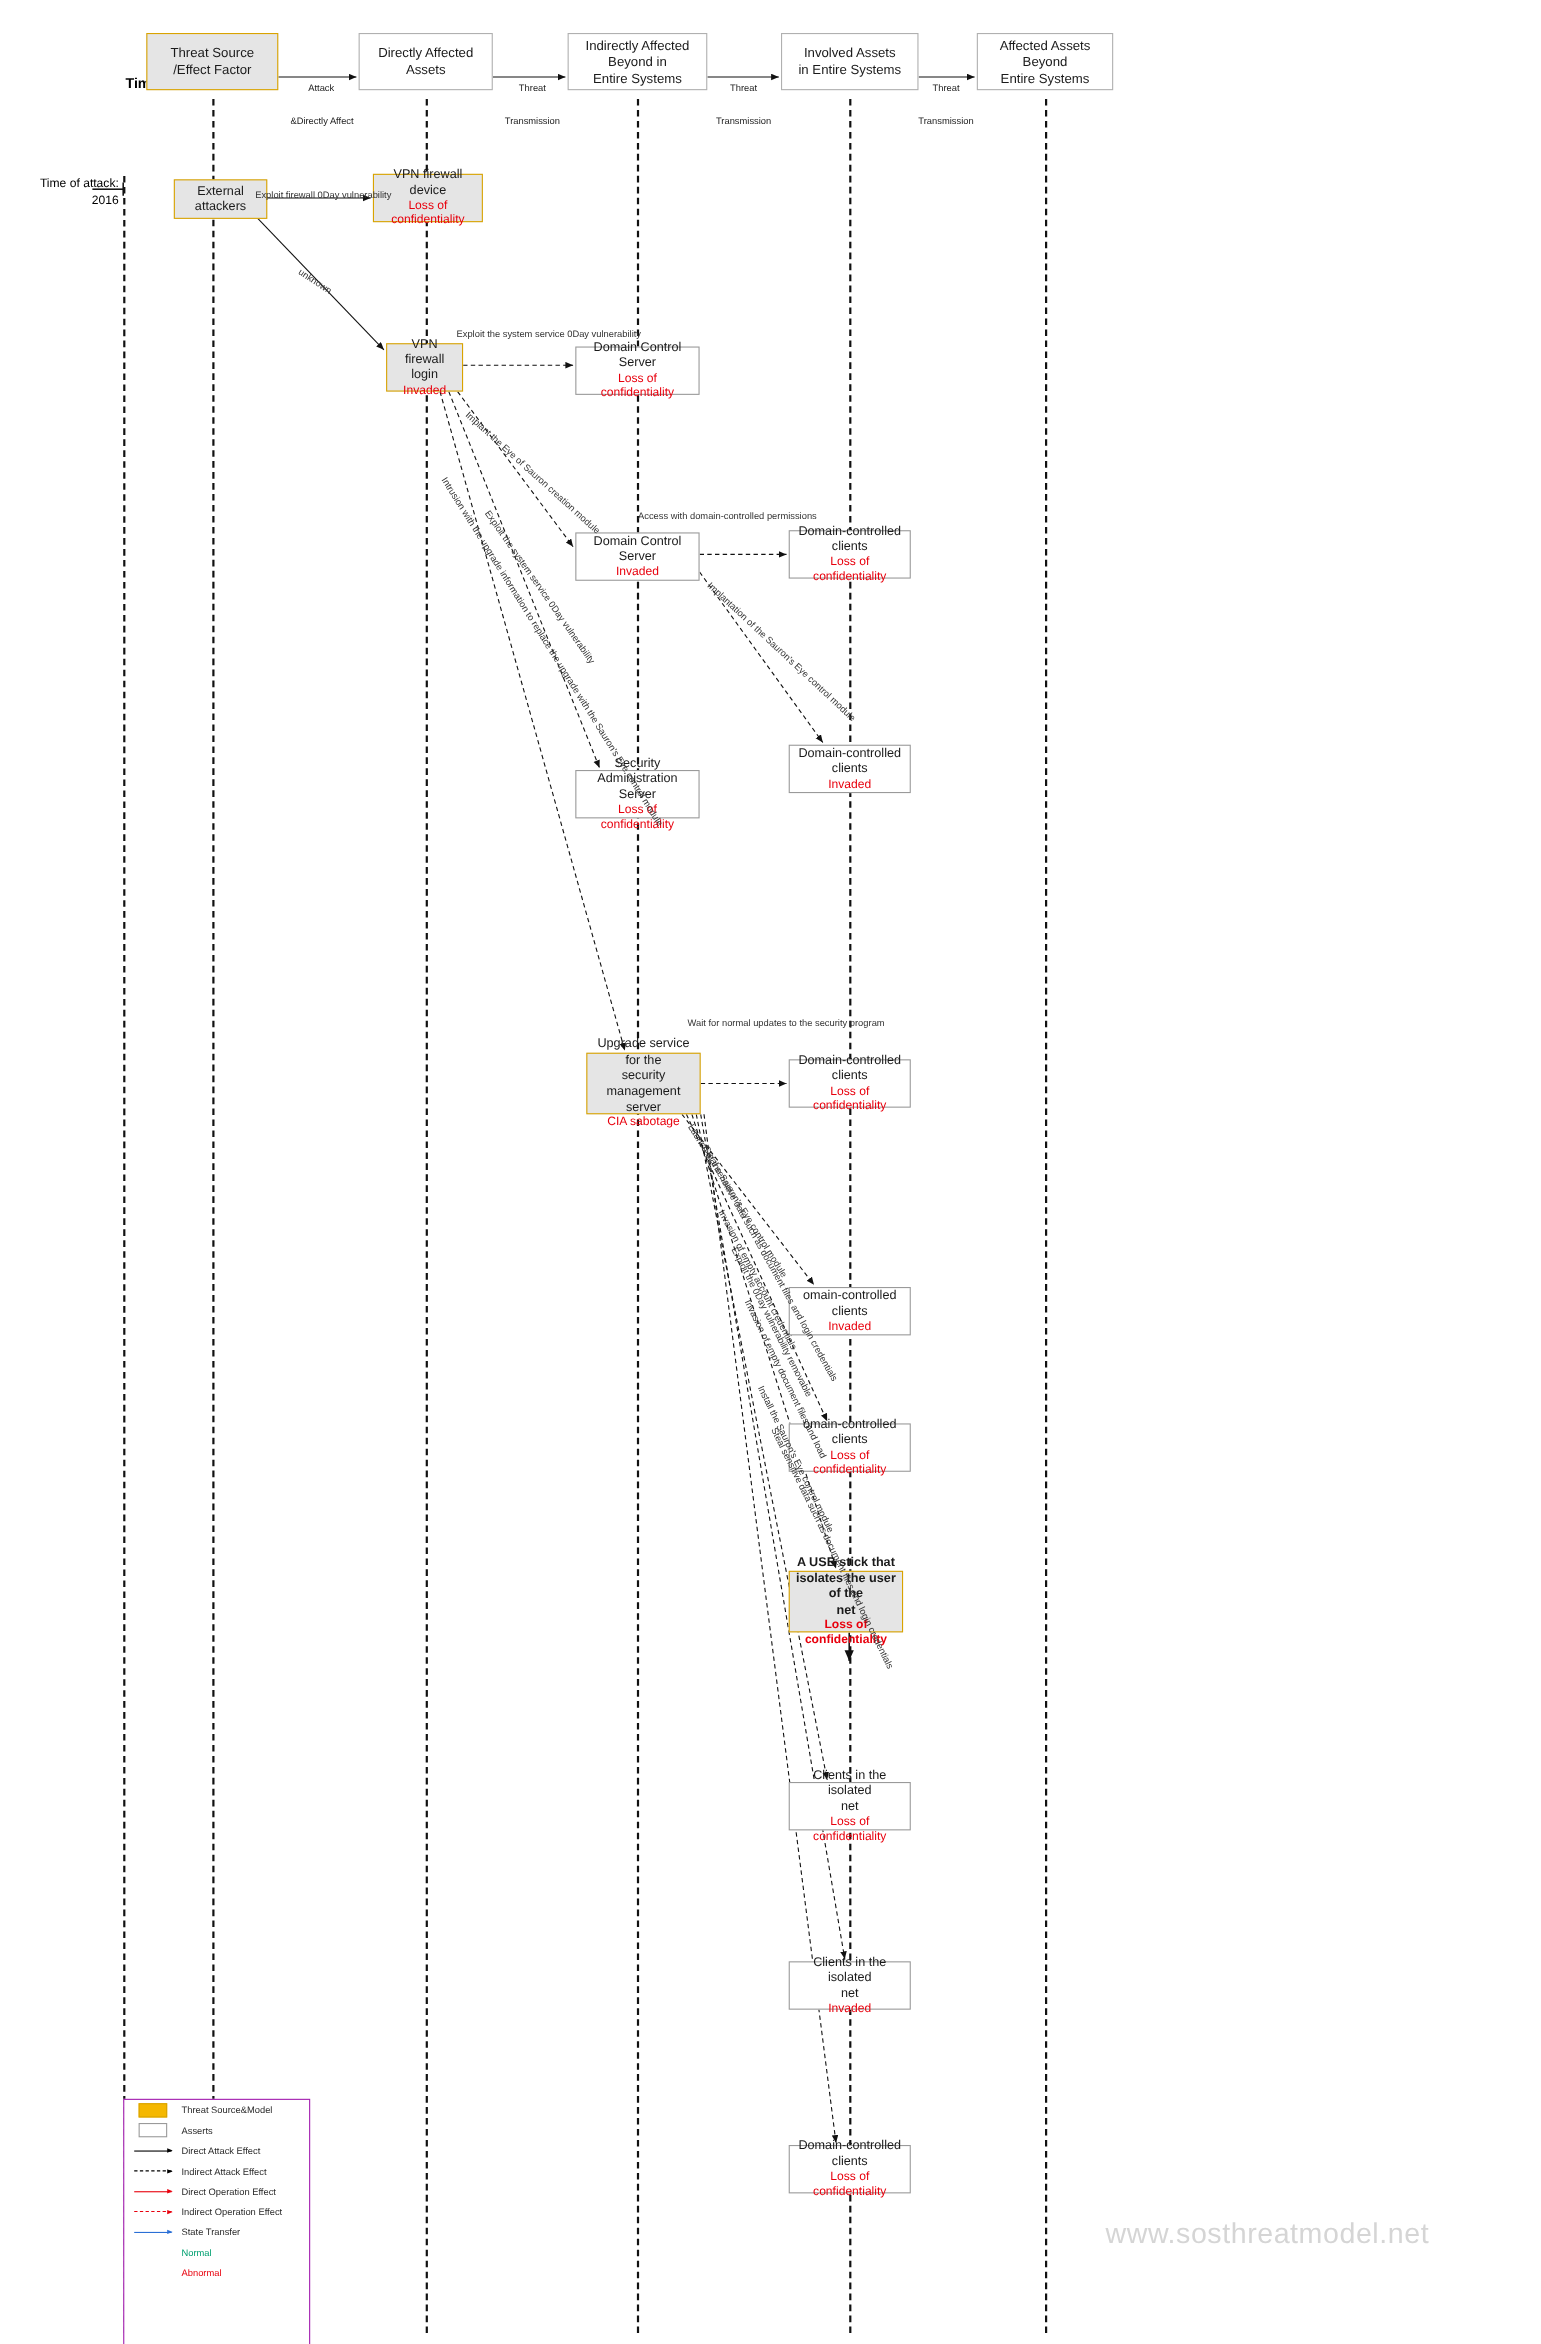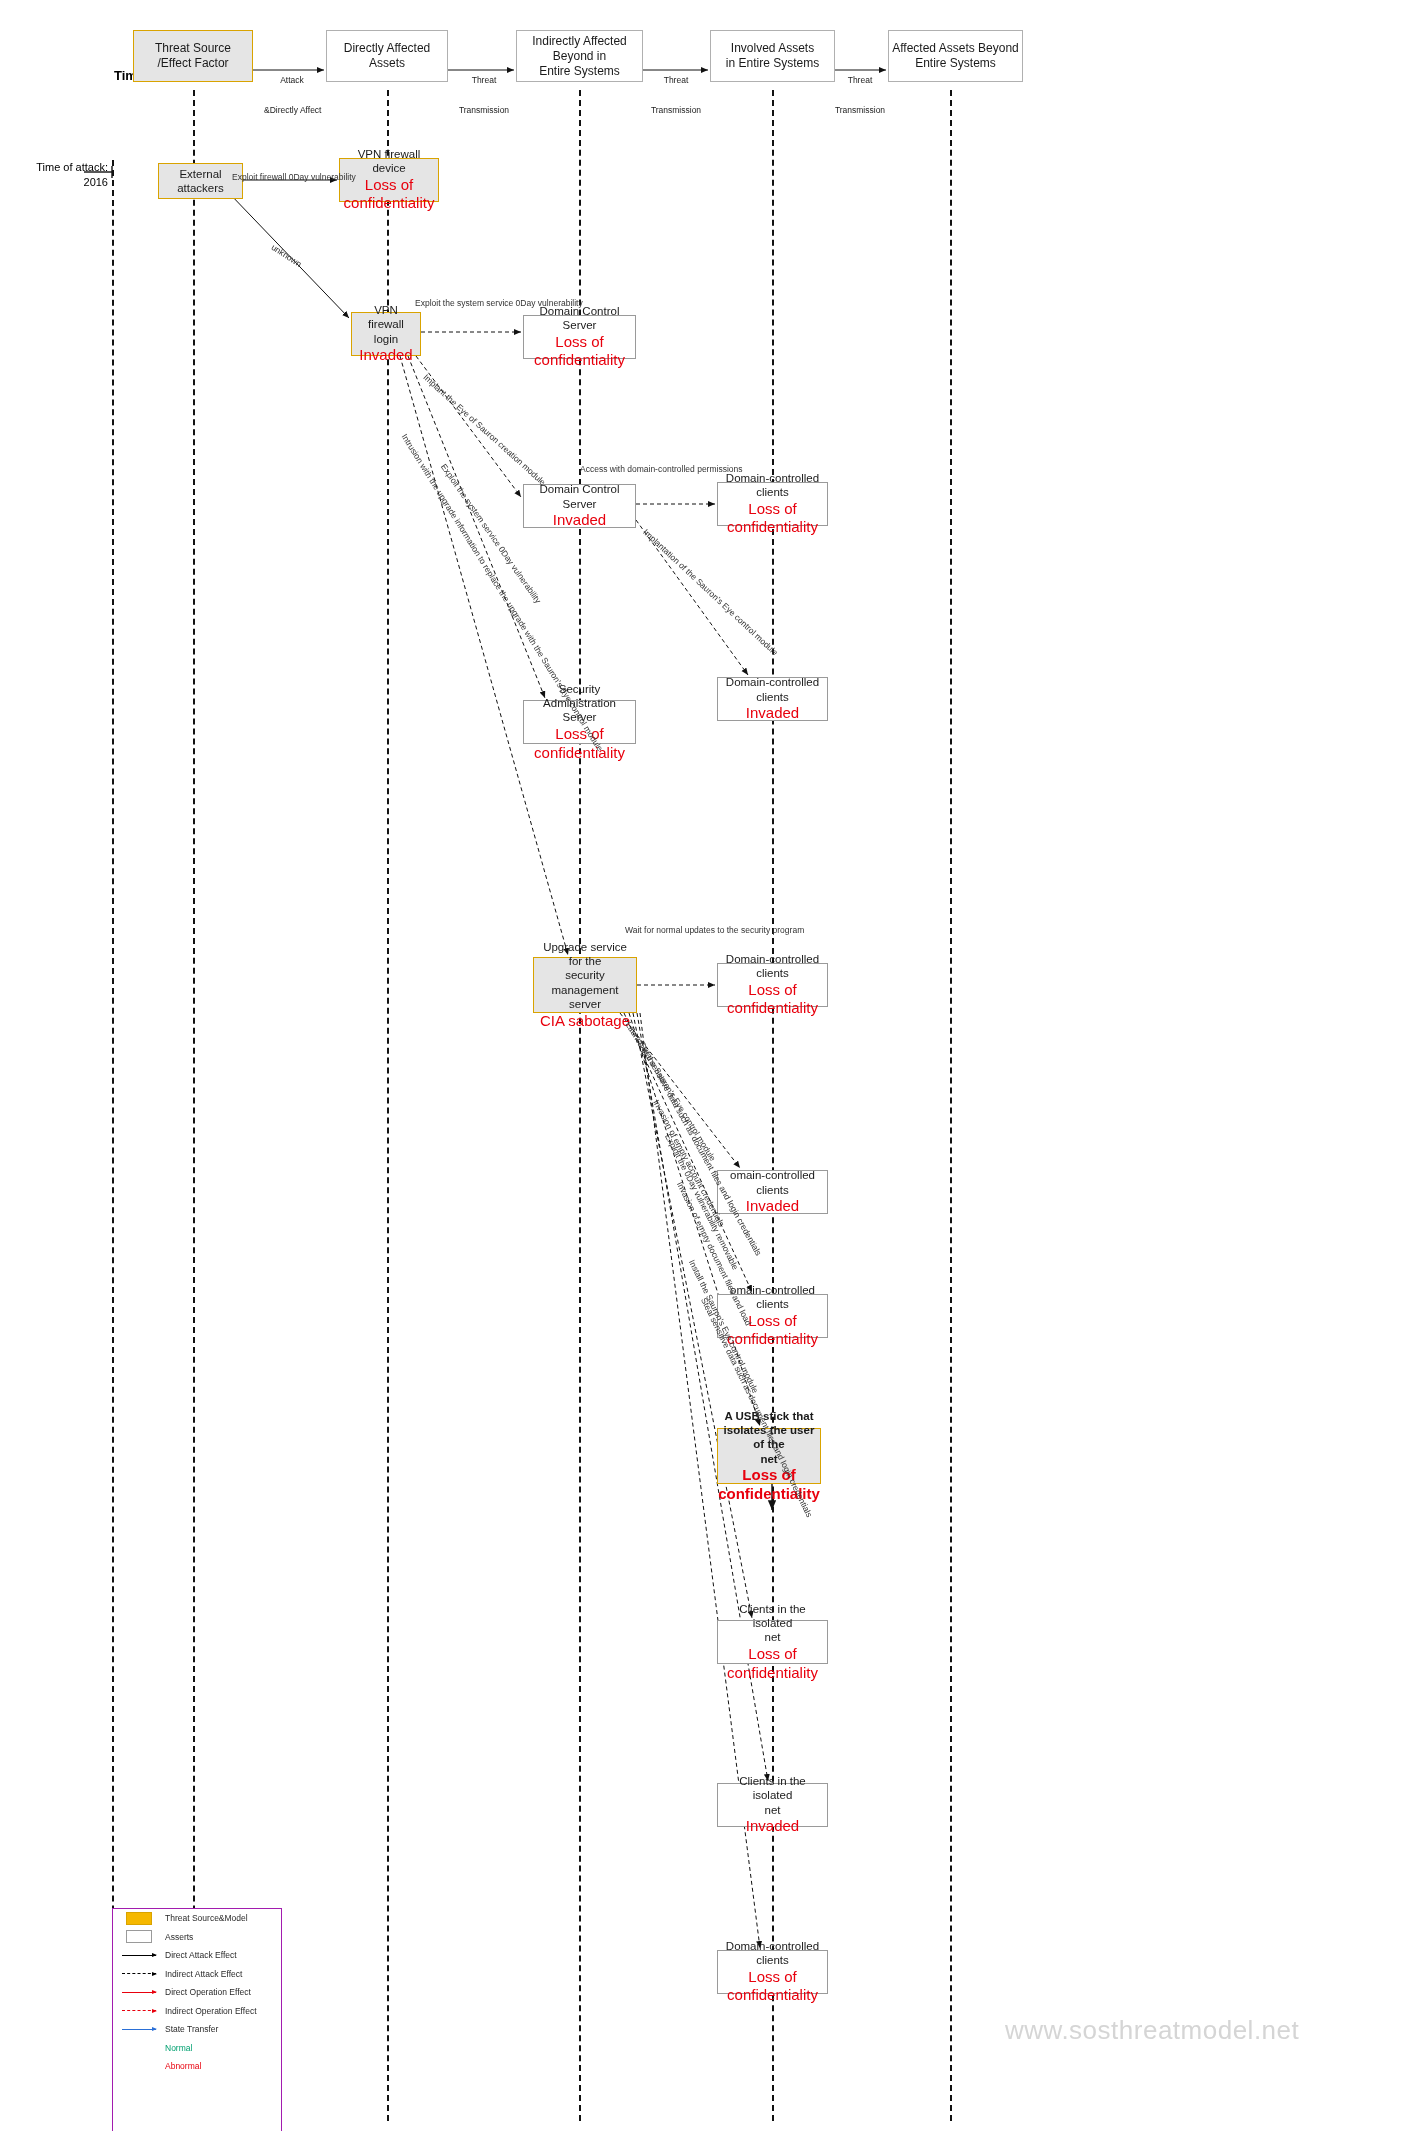--- a/index.html
+++ b/index.html
@@ -36,21 +36,21 @@
   .node.header {
     border: 1px solid #b0b0b0;
     font-size: 12px;
   }
   .node.threat {
     background: #e5e5e5;
     border: 1px solid #d9a300;
   }
   .node .state-abnormal {
     color: #e8000d;
-    font-size: 15px;
+    font-size: 11px;
   }
   .lifeline {
     position: absolute;
     border-left: 2px dashed #111111;
     width: 0;
   }
   .label {
     position: absolute;
     font-size: 11.5px;
     color: #222222;
@@ -219,21 +219,21 @@
     <div>Directly Affected Assets</div>
   </div>
   <div class="node header" style="left:516px; top:30px; width:127px; height:52px;">
     <div>Indirectly Affected Beyond in</div>
     <div>Entire Systems</div>
   </div>
   <div class="node header" style="left:710px; top:30px; width:125px; height:52px;">
     <div>Involved Assets</div>
     <div>in Entire Systems</div>
   </div>
-  <div class="node header" style="left:888px; top:30px; width:135px; height:52px;">
+  <div class="node header" style="left:888px; top:30px; width:124px; height:52px;">
     <div>Affected Assets Beyond</div>
     <div>Entire Systems</div>
   </div>
 
   <div class="label" style="left:264px; top:55px; width:56px; text-align:center; font-size:8.5px;">
     <div>Attack</div>
     <div>&amp;Directly Affect</div>
   </div>
   <div class="label" style="left:456px; top:55px; width:56px; text-align:center; font-size:8.5px;">
     <div>Threat</div>

